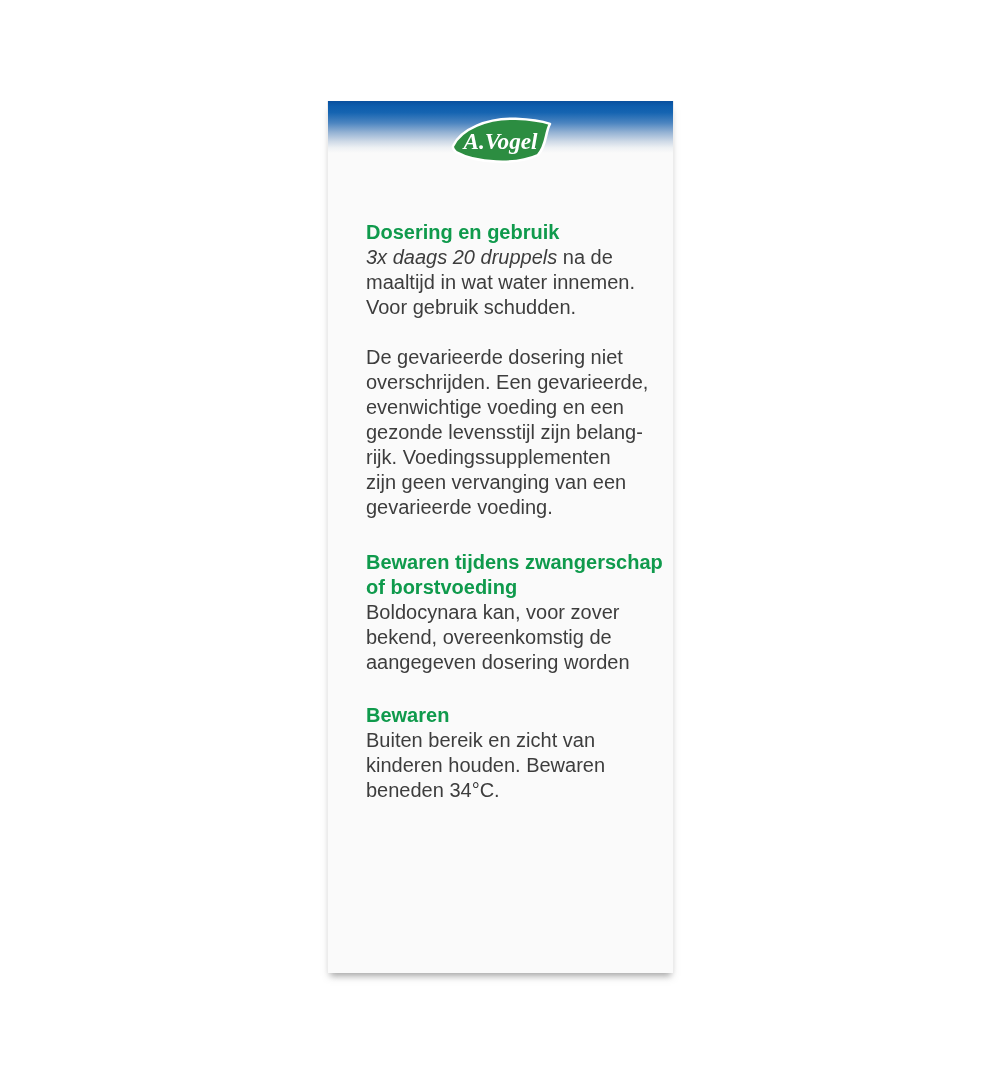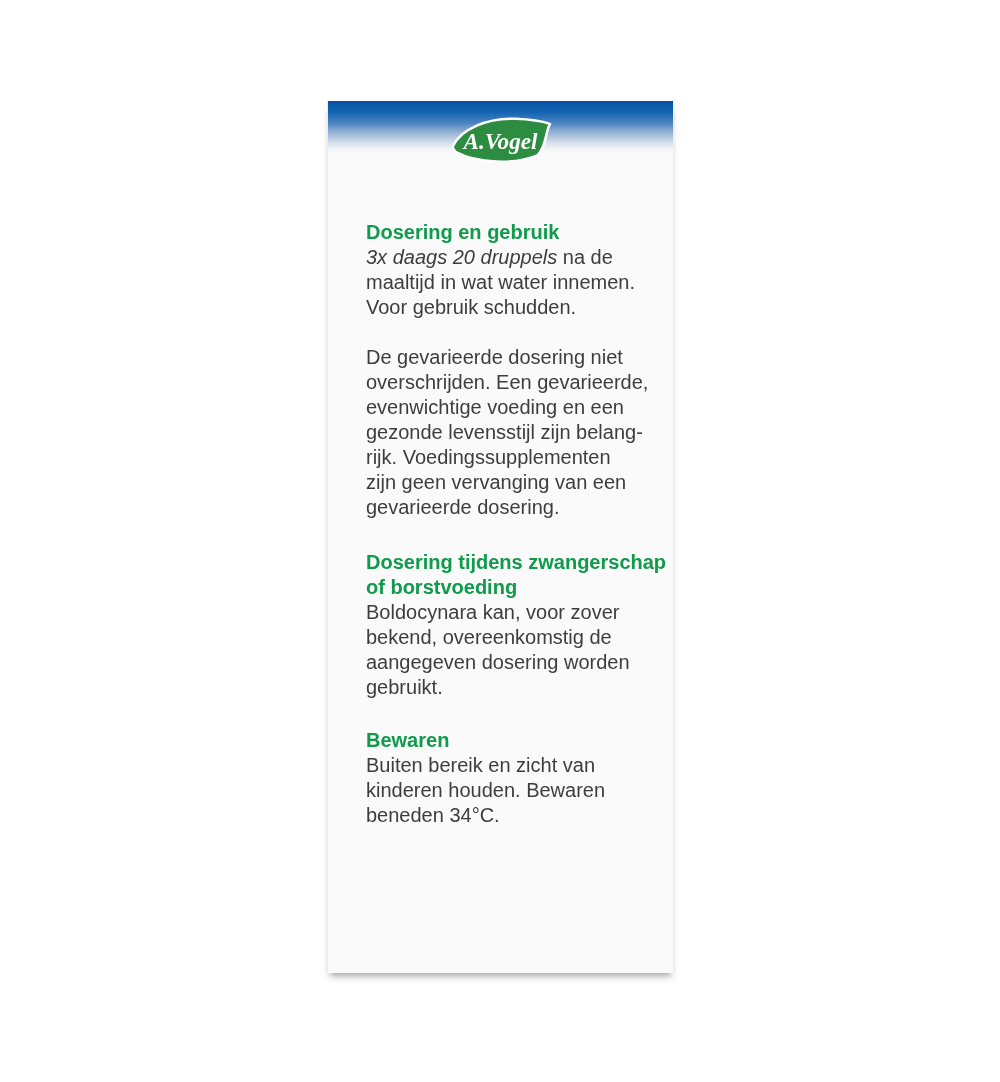--- a/index.html
+++ b/index.html
@@ -104,32 +104,31 @@
 
     <p class="gap">Voor gebruik schudden.</p>
 
     <div class="gap">
       <p>De gevarieerde dosering niet</p>
       <p>overschrijden. Een gevarieerde,</p>
       <p>evenwichtige voeding en een</p>
       <p>gezonde levensstijl zijn belang-</p>
       <p>rijk. Voedingssupplementen</p>
       <p>zijn geen vervanging van een</p>
-      <p>gevarieerde dosering.</p>
+      <p>gevarieerde voeding.</p>
     </div>
 
     <h2 class="heading gap-lg">
-      <div>Dosering tijdens zwangerschap</div>
+      <div>Bewaren tijdens zwangerschap</div>
       <div>of borstvoeding</div>
     </h2>
     <div>
       <p>Boldocynara kan, voor zover</p>
       <p>bekend, overeenkomstig de</p>
       <p>aangegeven dosering worden</p>
-      <p>gebruikt.</p>
     </div>
 
     <h2 class="heading gap-md">
       <div>Bewaren</div>
     </h2>
     <div>
       <p>Buiten bereik en zicht van</p>
       <p>kinderen houden. Bewaren</p>
       <p>beneden 34°C.</p>
     </div>

